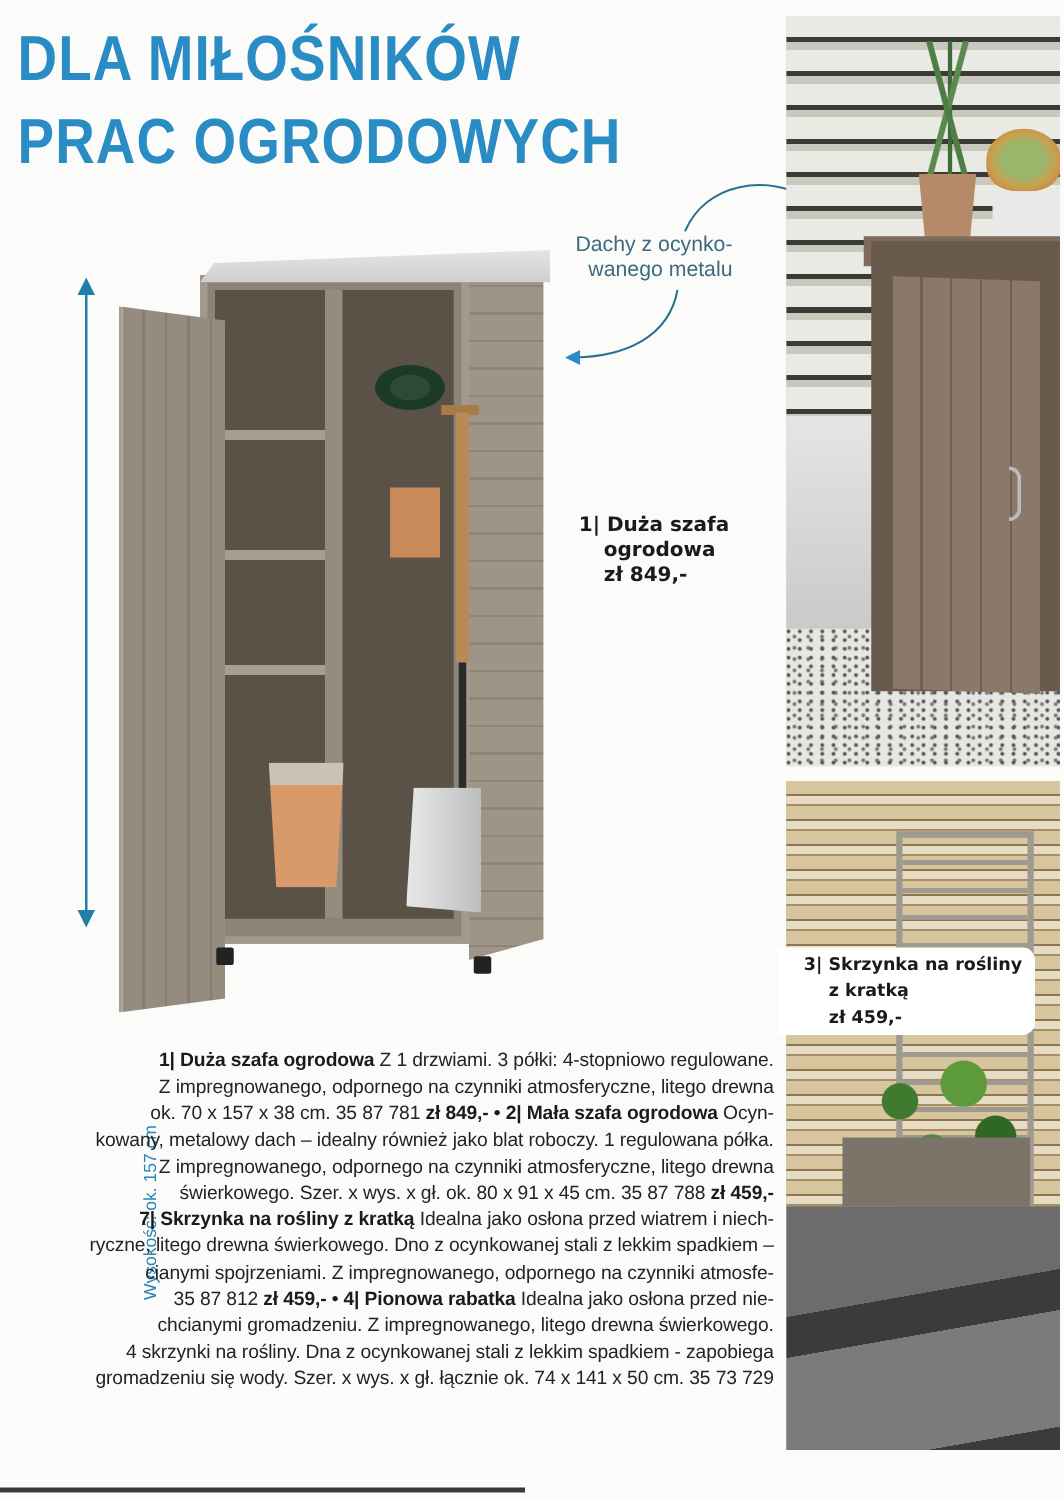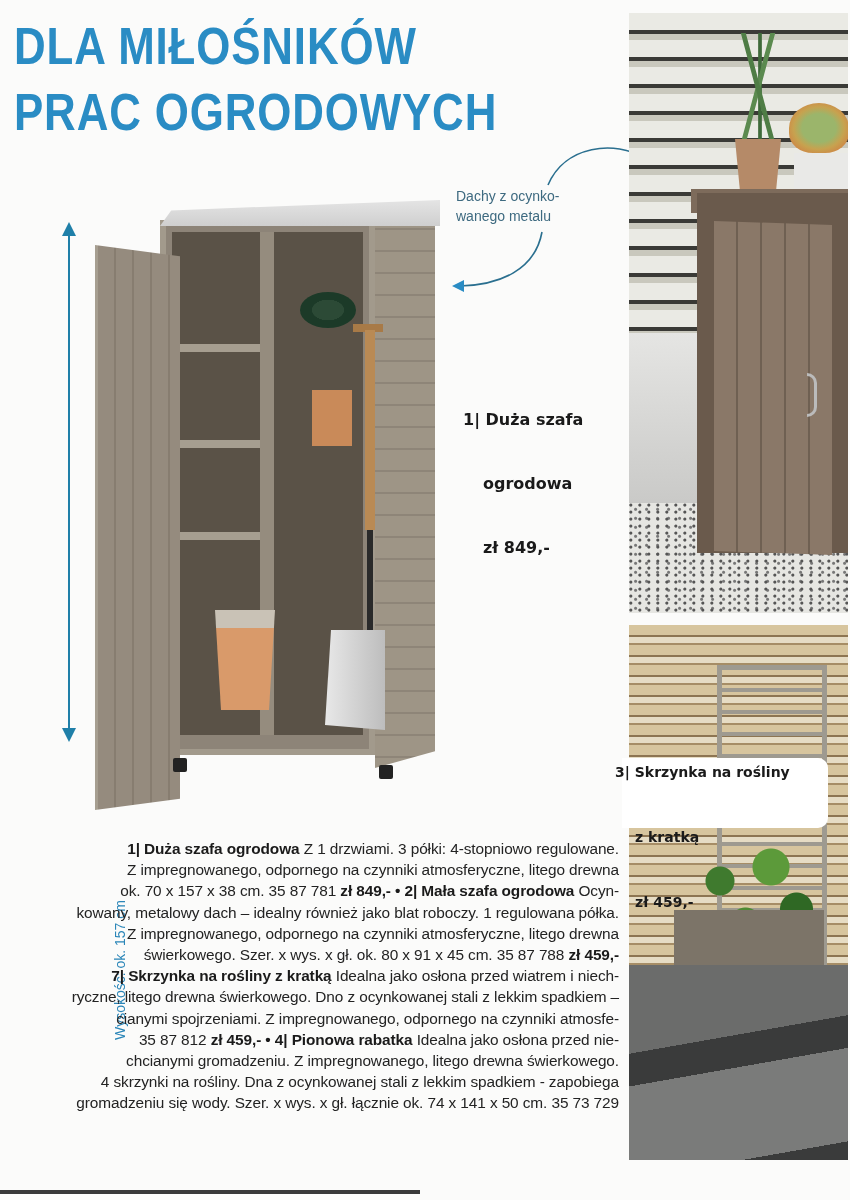--- a/index.html
+++ b/index.html
@@ -45,31 +45,31 @@
   .spade-blade { position: absolute; left: 230px; top: 430px; width: 60px; height: 100px;
     background: linear-gradient(90deg, #e8e8e8, #bdbdbd); clip-path: polygon(10% 0, 100% 0, 100% 100%, 0 95%); }
   .pots { position: absolute; left: 120px; top: 410px; width: 60px; height: 100px;
     background: linear-gradient(#c9c2b6 0 18%, #d99a6a 18% 100%); clip-path: polygon(0 0, 100% 0, 90% 100%, 10% 100%); }
   .small-pots { position: absolute; left: 140px; top: 158px; width: 40px; height: 56px; background: #c98a59; }
   .hose { position: absolute; left: 128px; top: 60px; width: 56px; height: 36px; border-radius: 50%;
     background: radial-gradient(ellipse, #2c4a36 0 40%, #1c3a28 41% 100%); }
   .feet { position: absolute; top: 558px; width: 14px; height: 14px; background: #222; border-radius: 2px; }
 
   
-  .callout { position: absolute; left: 456px; top: 186px; width: 130px; text-align: left;
-    font-family: "Liberation Sans", sans-serif; font-size: 14px; line-height: 20px; color: #3e6a80; }
+  .callout { position: absolute; left: 456px; top: 186px; width: 130px; text-align: right;
+    font-family: "Liberation Sans", sans-serif; font-size: 17px; line-height: 20px; color: #3e6a80; }
   .callout-svg { position: absolute; left: 440px; top: 140px; }
 
   
   .label1 { position: absolute; left: 463px; top: 410px; font-family: "DejaVu Sans", sans-serif;
     font-weight: bold; font-size: 16px; line-height: 20px; color: #1a1a1a; }
-  .label1 .indent, .label3 .indent { padding-left: 20px; display: block; margin-top: 44px; }
+  .label1 .indent, .label3 .indent { padding-left: 20px; display: block; }
   .label3-box { position: absolute; left: 622px; top: 758px; width: 206px; height: 70px; background: #ffffff;
     border-radius: 0 10px 10px 0; }
-  .label3 { position: absolute; left: 615px; top: 762px; font-weight: bold; font-size: 14px; line-height: 21px; color: #1a1a1a; }
+  .label3 { position: absolute; left: 643px; top: 762px; font-weight: bold; font-size: 14px; line-height: 21px; color: #1a1a1a; }
 
   
   .photo-top { position: absolute; left: 629px; top: 13px; width: 219px; height: 600px; overflow: hidden;
     background: #d6d6cf; }
   .slats { position: absolute; left: 0; top: 0; width: 100%; height: 320px;
     background: repeating-linear-gradient(180deg, #eaeae4 0 17px, #3a3a36 17px 21px, #c9c8bd 21px 27px); }
   .wall-lower { position: absolute; left: 0; top: 320px; width: 100%; height: 180px; background: linear-gradient(#e5e5e3, #c8c8c6); }
   .gravel { position: absolute; left: 0; top: 490px; width: 100%; height: 110px;
     background: radial-gradient(circle at 20% 30%, #555 1px, transparent 2px) 0 0/9px 7px,
                 radial-gradient(circle at 60% 70%, #777 1px, transparent 2px) 0 0/11px 9px, #e6e6e2; }

